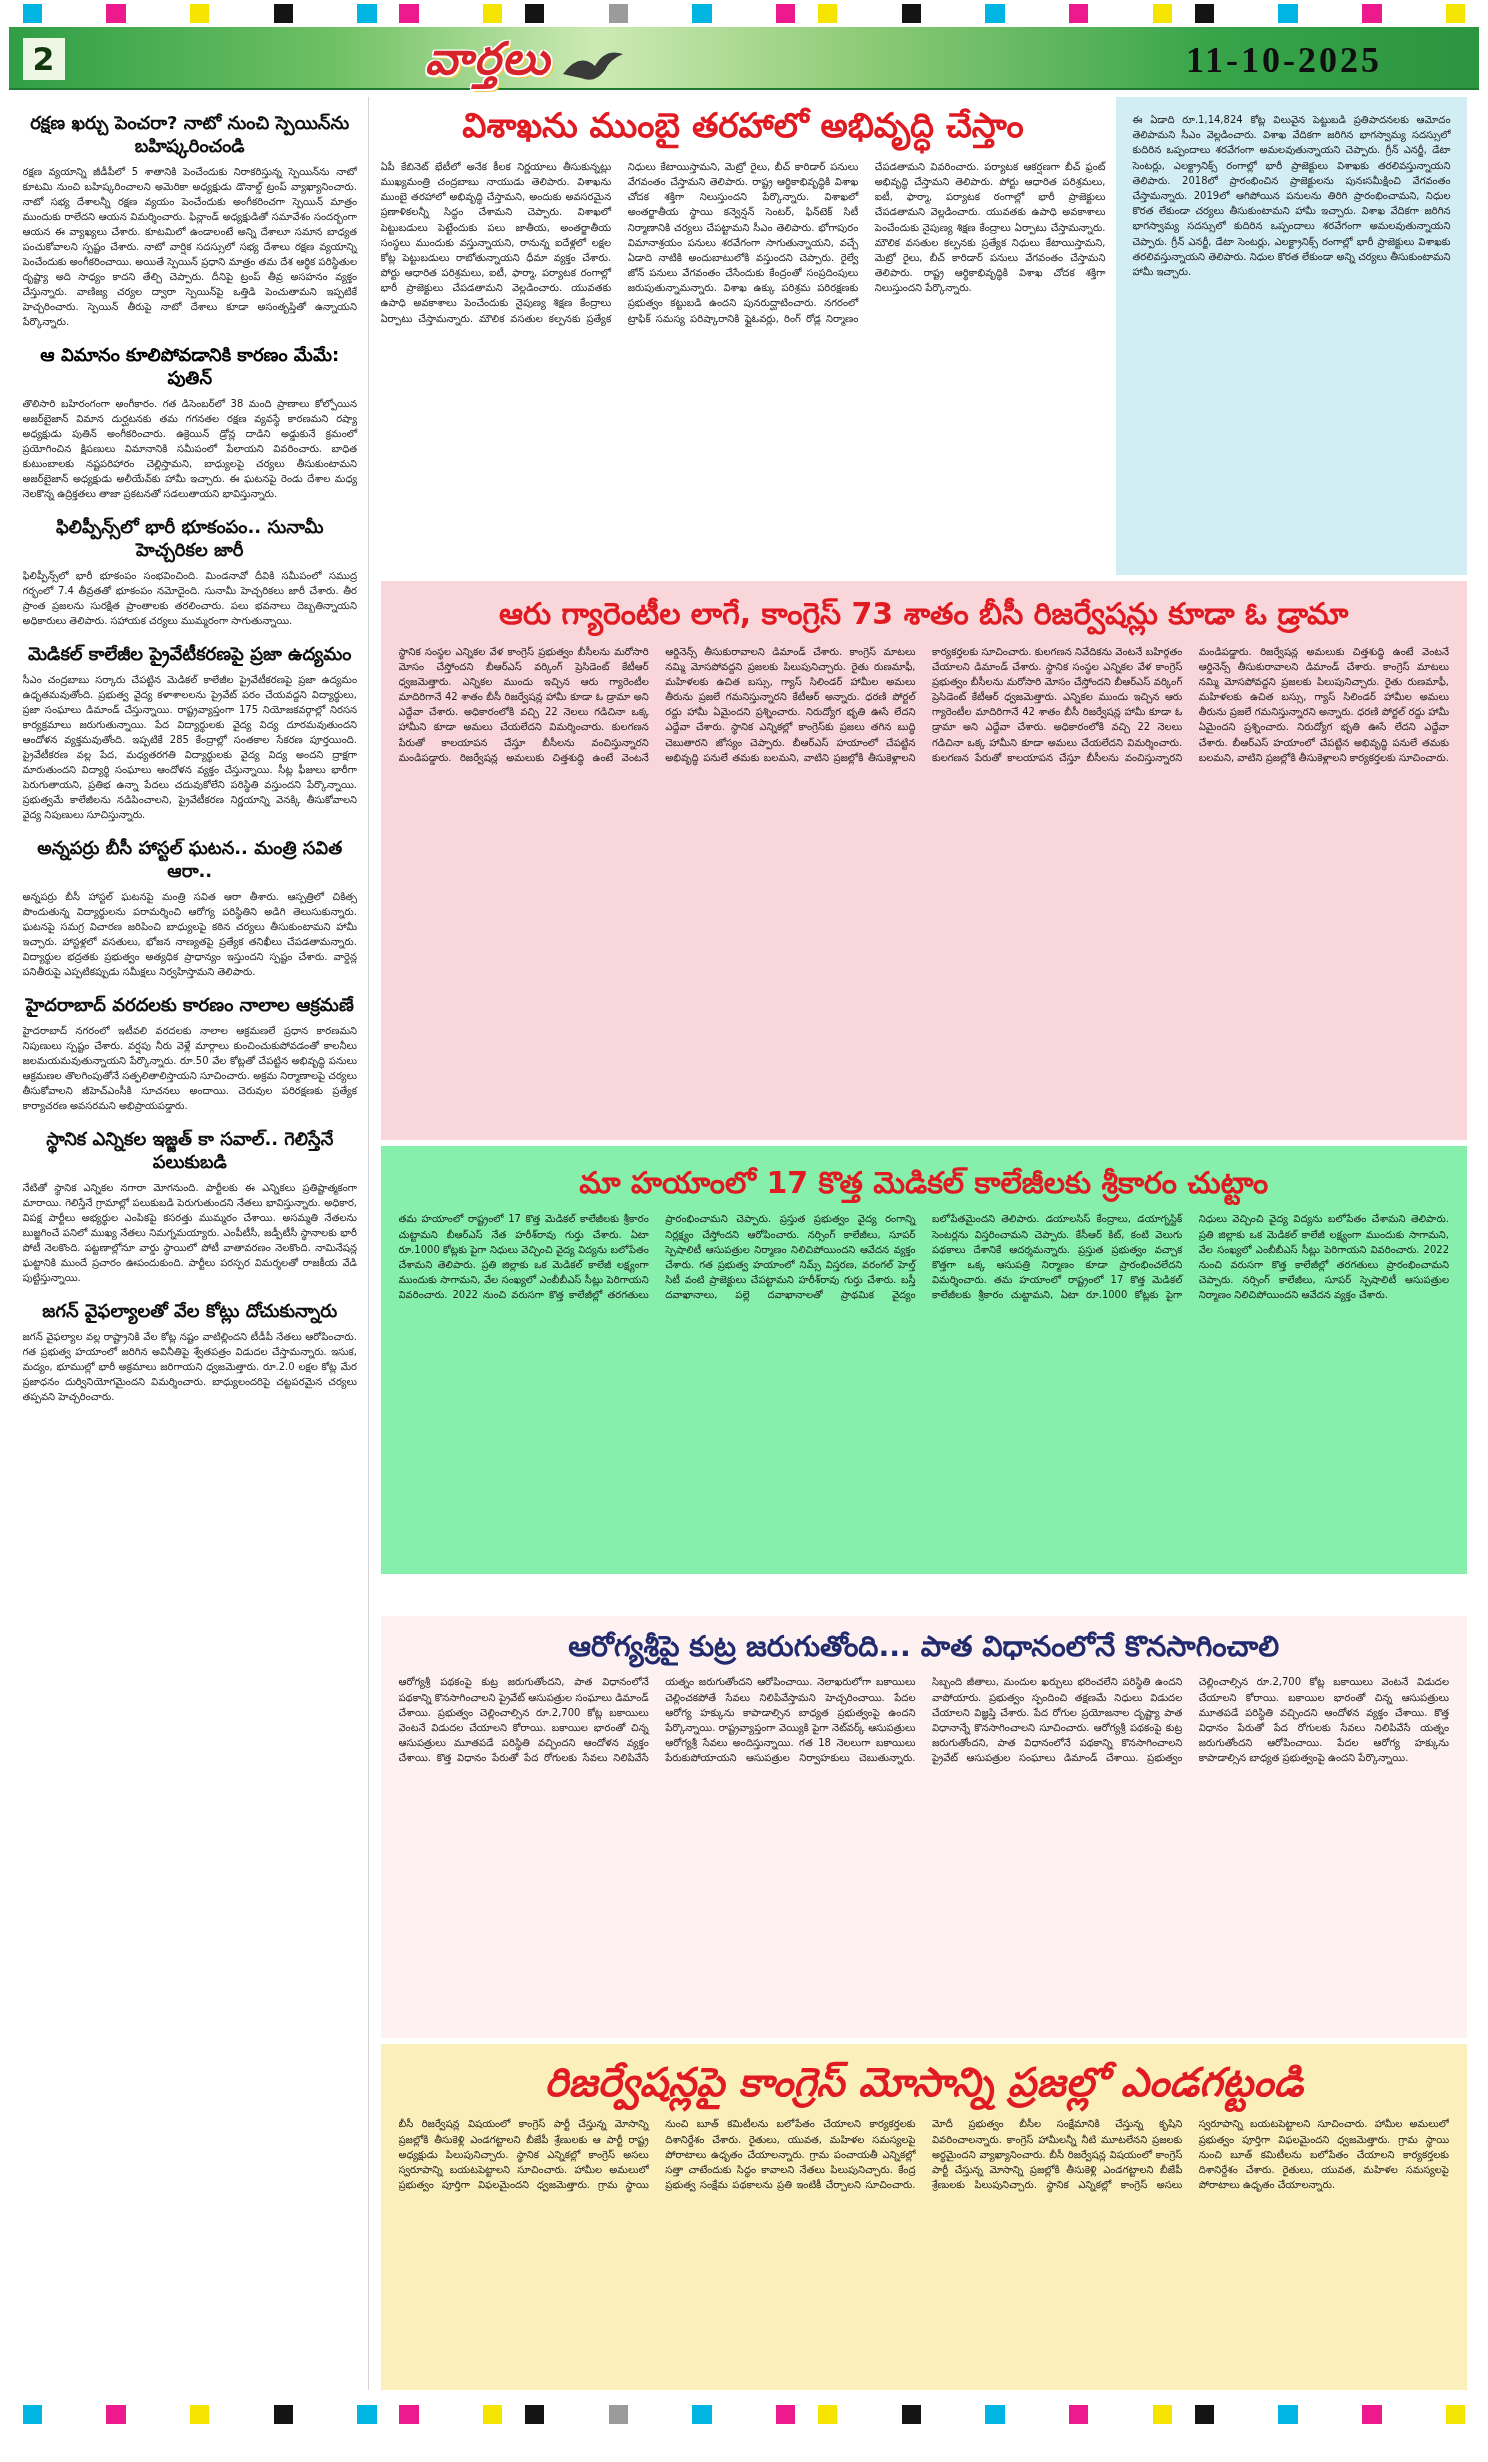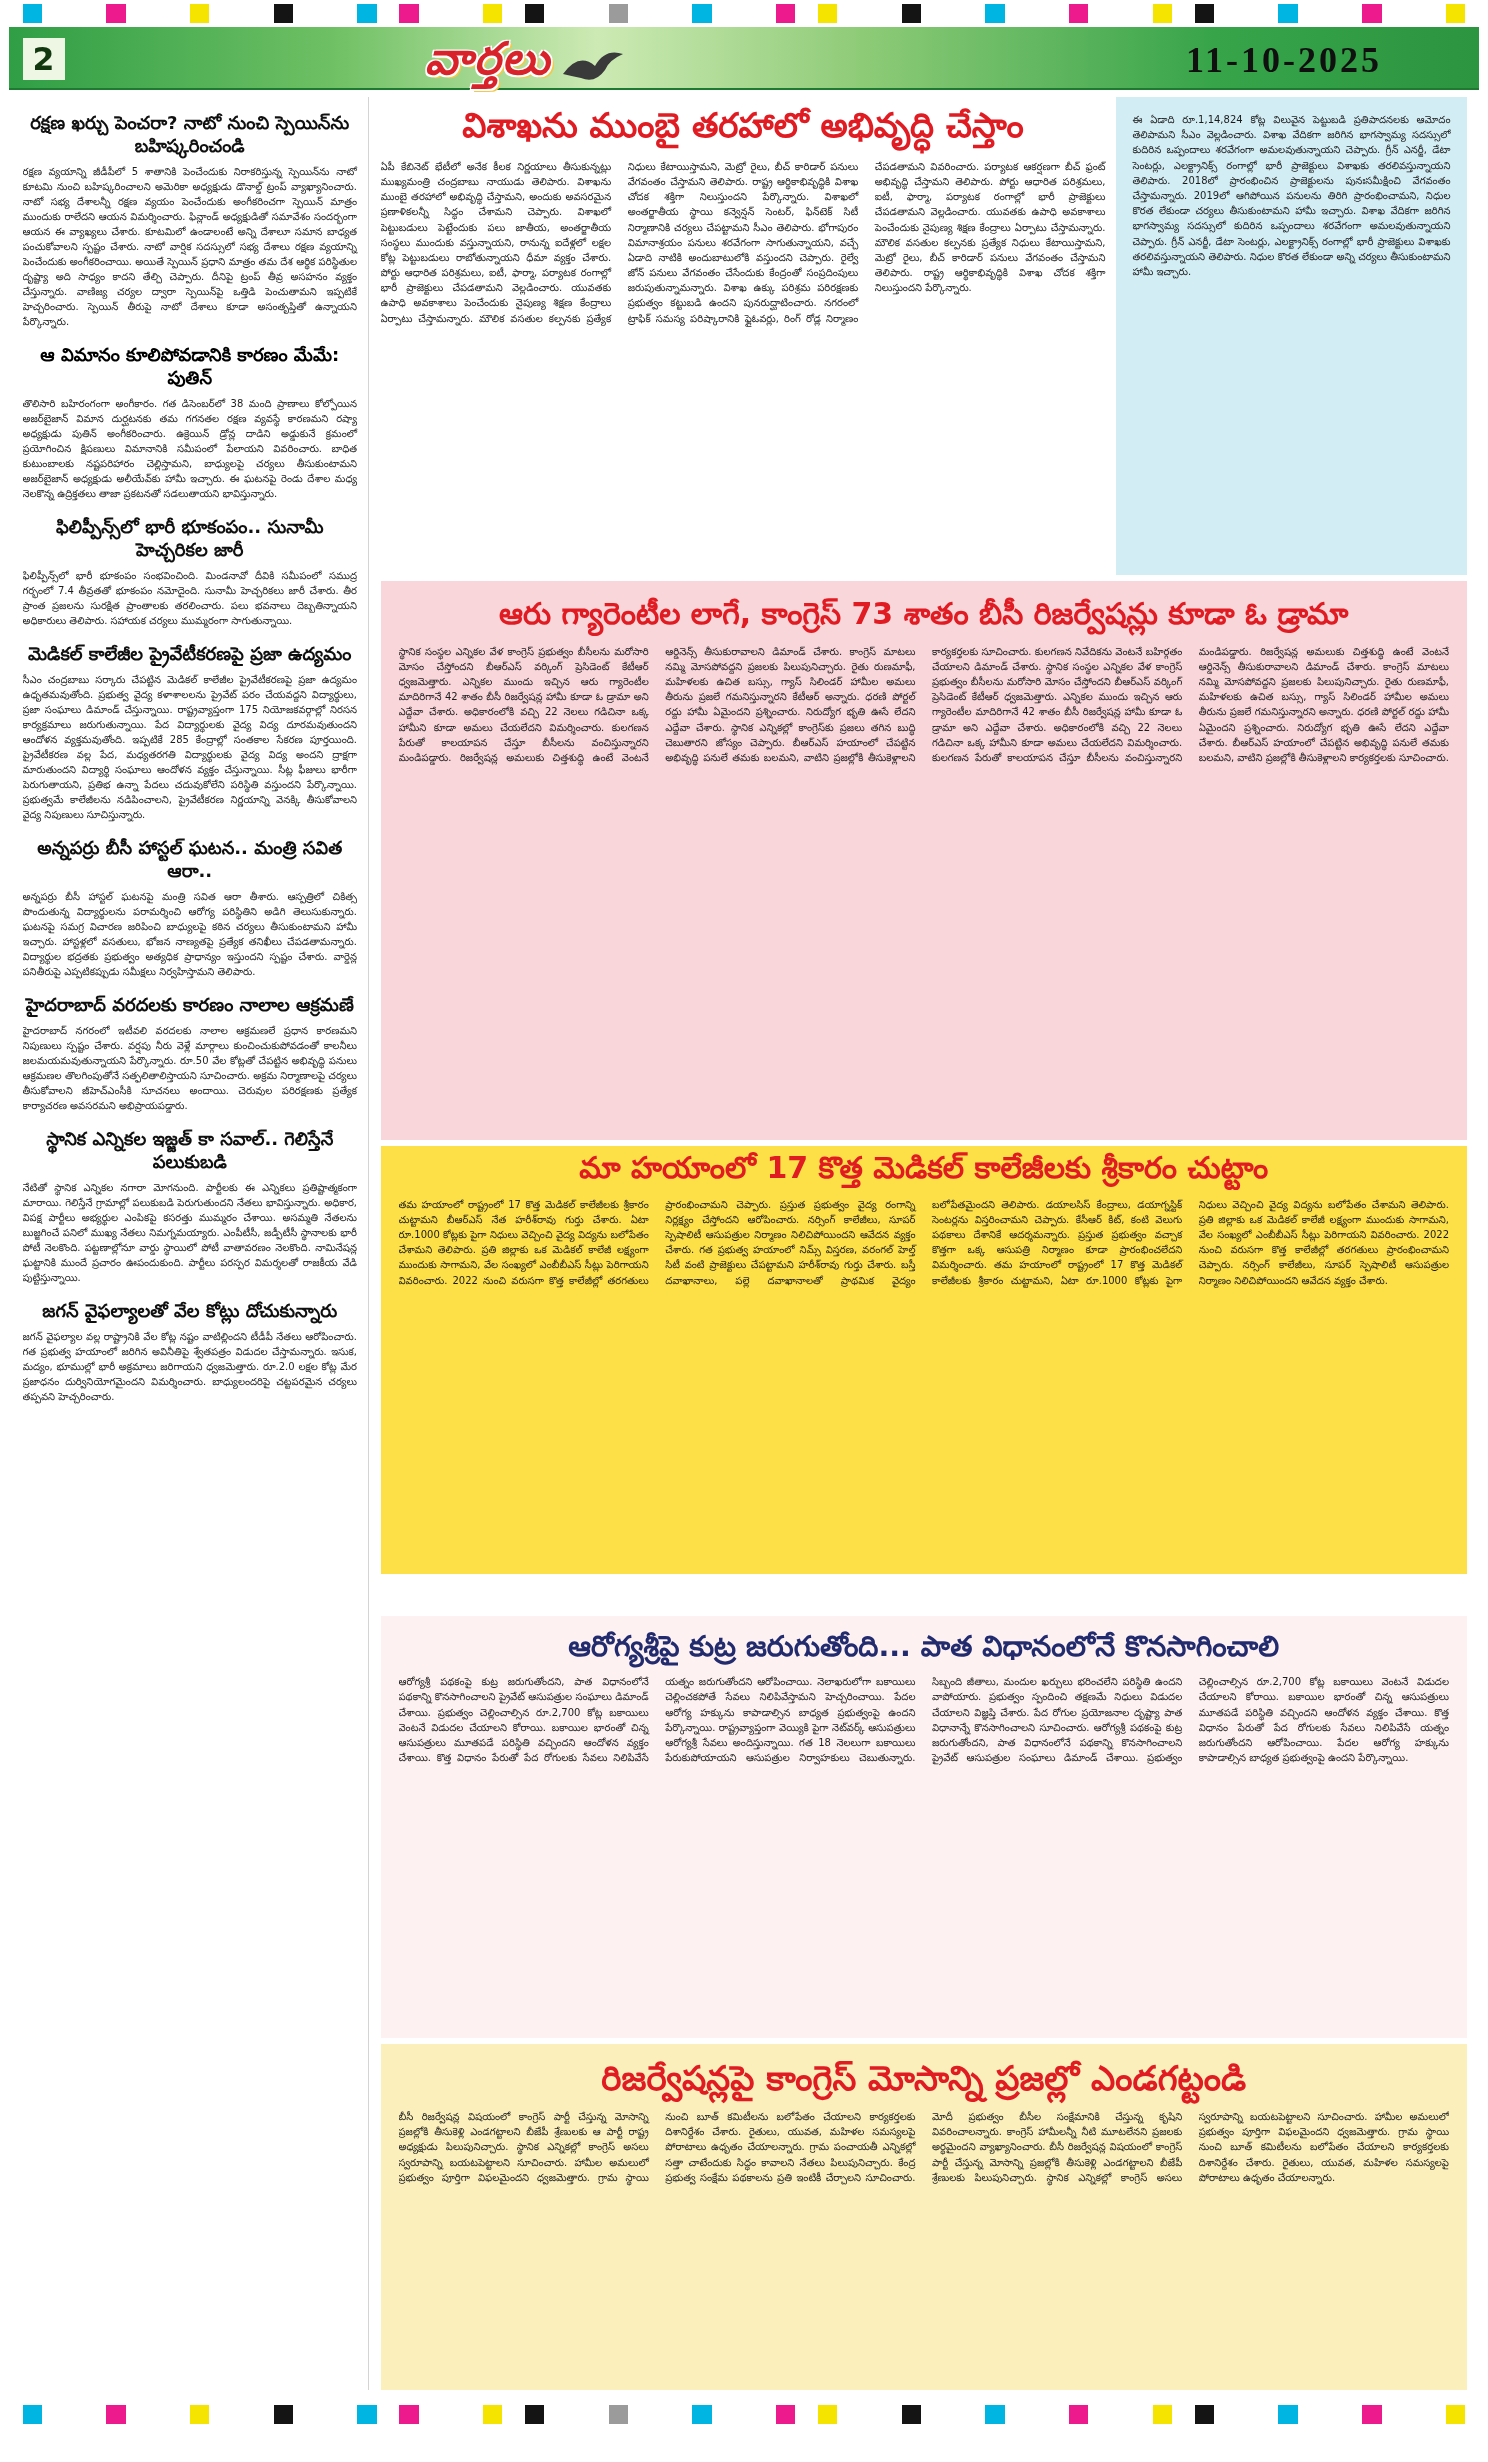--- a/index.html
+++ b/index.html
@@ -46,30 +46,30 @@
   .vizag { height:487px; display:flex; gap:10.5px; }
   .vz-left { flex:1; padding-top:1.5px; overflow:hidden; }
   .vz-left .m-head { font-size:34px; margin:6px 7.5px 13.5px; }
   .vz-body { column-count:3; column-gap:16.5px; height:411px; overflow:hidden; }
   .vz-side { flex:0 0 351px; background:#d3edf4; padding:15px 16.5px; overflow:hidden; }
 
   .guarantees { height:570px; background:#f9d6da; padding:15px 18px; }
   .guarantees .m-head { font-size:30px; margin-bottom:12px; }
   .g-body { column-count:4; column-gap:16.5px; height:472px; overflow:hidden; }
 
-  .medical { height:436px; background:#fde047; padding:4px 18px; }
+  .medical { height:436px; background:#86efac; padding:19px 18px; }
   .medical .m-head { font-size:30px; margin-bottom:10.5px; }
   .med-body { column-count:4; column-gap:16.5px; height:345px; overflow:hidden; }
 
   .aarogyasri { height:430px; background:#fdf1f1; padding:13.5px 18px;margin-top:36px; }
   .aarogyasri .m-head { font-size:28.5px; color:#222b6e; margin-bottom:10.5px; }
   .aar-body { column-count:4; column-gap:16.5px; height:339px; overflow:hidden; }
 
   .reservations { height:352px; background:#fbefbb; padding:13.5px 18px; }
-  .reservations .m-head { font-size:34px; margin-bottom:10.5px; }
+  .reservations .m-head { font-size:40px; margin-bottom:10.5px;font-style:italic; }
   .res-body { column-count:4; column-gap:16.5px; height:255px; overflow:hidden; }
 </style>
 </head>
 <body>
 
 <div class="page">
 
   <div class="regbar top">
       <span class="regsq" style="background: rgb(0, 181, 226);"></span>
       <span class="regsq" style="visibility: hidden;"></span>

